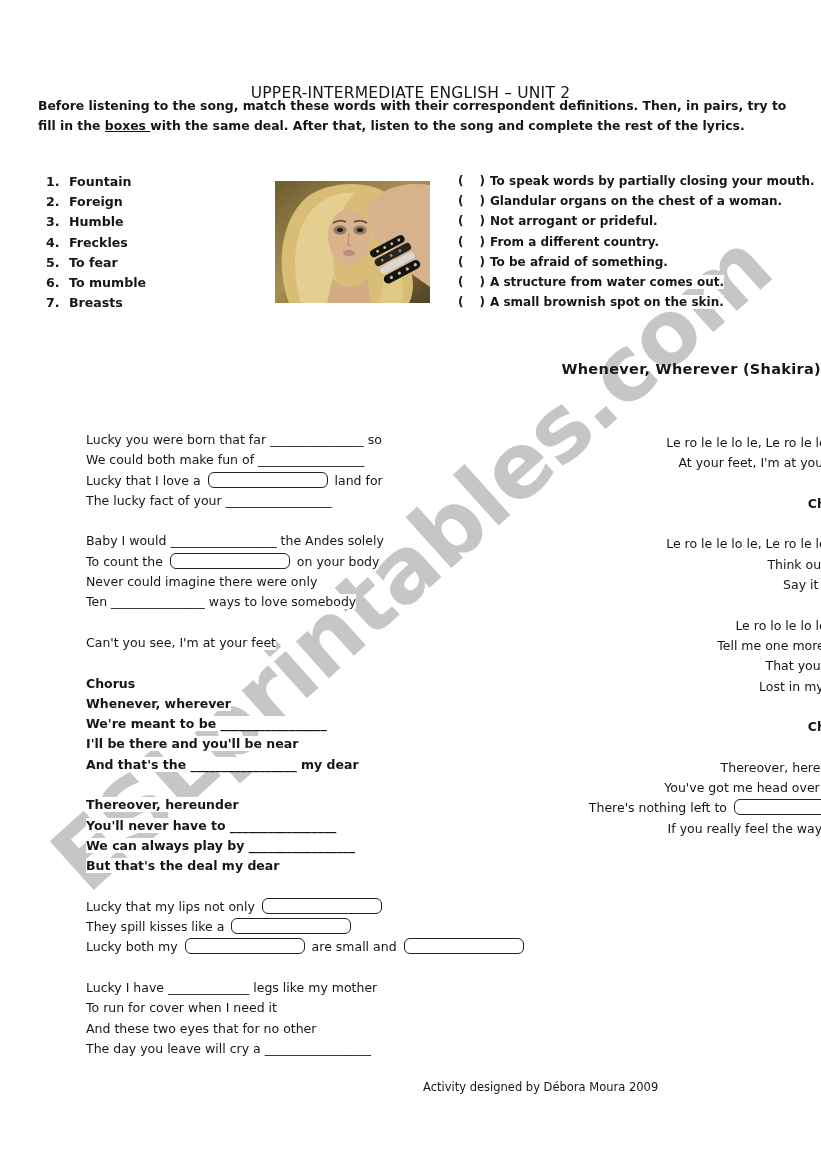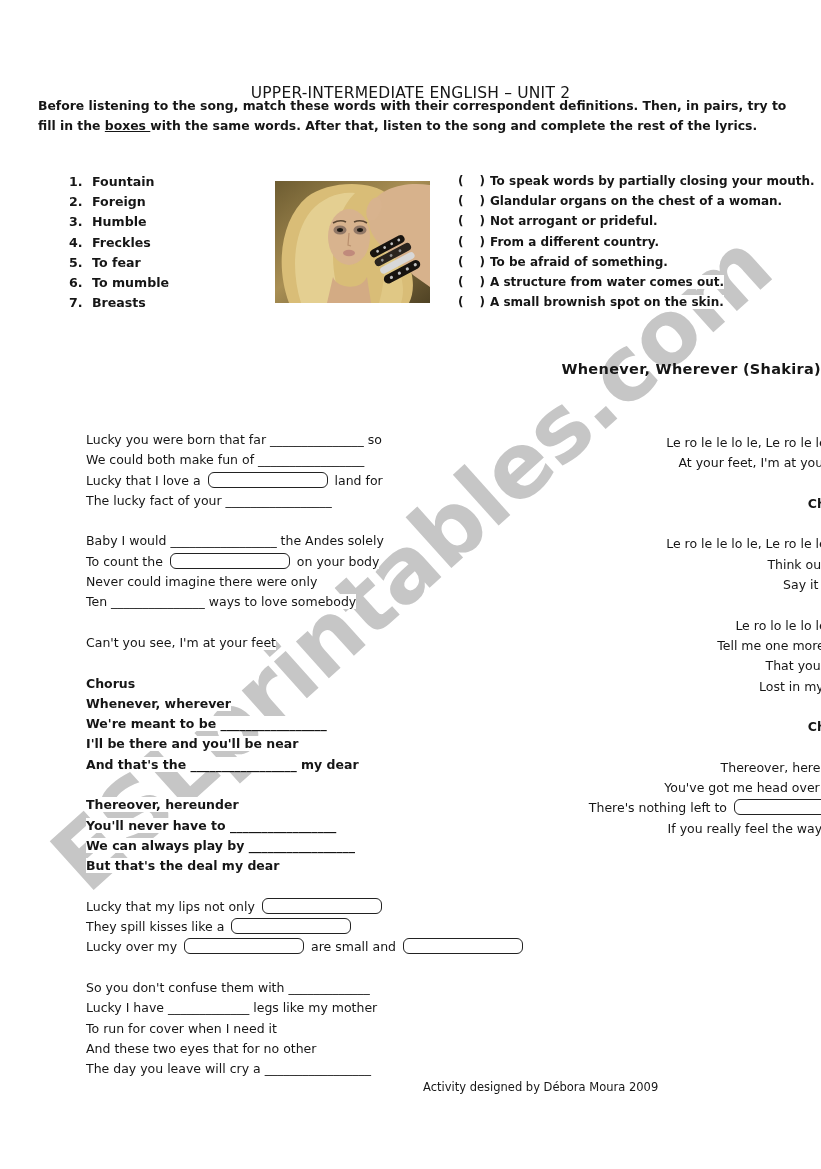--- a/index.html
+++ b/index.html
@@ -21,21 +21,21 @@
     position:absolute;top:49px;left:0;width:100%;text-align:center;
     font-size:15.5px;font-weight:normal;letter-spacing:.2px;margin-top:35px;
   }
   .instr{
     position:absolute;top:96px;left:38px;width:766px;
     font-size:12.4px;font-weight:bold;line-height:20px;
   }
   .instr .u{text-decoration:underline;}
   
   .wordlist{position:absolute;top:174px;left:46px;font-size:12.6px;font-weight:bold;}
-  .wrow{height:20.2px;white-space:nowrap;margin-left:23px;}
+  .wrow{height:20.2px;white-space:nowrap;}
   .wnum{display:inline-block;width:23px;}
   .photo{position:absolute;top:181px;left:275px;width:155px;height:122px;}
   .defs{position:absolute;top:174px;left:458px;font-size:12px;font-weight:bold;}
   .drow{height:20.2px;white-space:nowrap;}
   .slot{margin-right:5px;}
   .pgap{display:inline-block;width:16px;}
   
   .song-title{
     position:absolute;top:361px;left:0;width:100%;text-align:right;
     font-size:14.5px;font-weight:bold;letter-spacing:.3px;
@@ -56,21 +56,21 @@
 <body>
 
 <div class="page">
 
   <div class="wm" style="color: rgb(198, 198, 198);">ESLprintables.com</div>
 
   <div class="content">
 
     <div class="title">UPPER-INTERMEDIATE ENGLISH – UNIT 2</div>
 
-    <div class="instr"><span>Before listening to the song, match these words with their correspondent definitions. Then, in pairs, try to fill in the </span><span class="u">boxes </span><span>with the same words. After that, listen to the song and complete the rest of the lyrics.</span></div>
+    <div class="instr"><span>Before listening to the song, match these words with their correspondent definitions. Then, in pairs, try to fill in the </span><span class="u">boxes </span><span>with the same deal. After that, listen to the song and complete the rest of the lyrics.</span></div>
 
     <div class="wordlist">
         <div class="wrow"><span class="wnum band">1.</span><span class="band">Fountain</span></div>
         <div class="wrow"><span class="wnum band">2.</span><span class="band">Foreign</span></div>
         <div class="wrow"><span class="wnum band">3.</span><span class="band">Humble</span></div>
         <div class="wrow"><span class="wnum band">4.</span><span class="band">Freckles</span></div>
         <div class="wrow"><span class="wnum band">5.</span><span class="band">To fear</span></div>
         <div class="wrow"><span class="wnum band">6.</span><span class="band">To mumble</span></div>
         <div class="wrow"><span class="wnum band">7.</span><span class="band">Breasts</span></div>
       </div>
@@ -157,24 +157,23 @@
         </div>
         <div class="stanza b">
           <div class="line"><span class="band"><span>Thereover, hereunder</span></span></div>
           <div class="line"><span class="band"><span>You'll never have to _________________</span></span></div>
           <div class="line"><span class="band"><span>We can always play by _________________</span></span></div>
           <div class="line"><span class="band"><span>But that's the deal my dear</span></span></div>
         </div>
         <div class="stanza">
           <div class="line"><span class="band"><span>Lucky that my lips not only </span><span class="field"></span></span></div>
           <div class="line"><span class="band"><span>They spill kisses like a </span><span class="field"></span></span></div>
-          <div class="line"><span class="band"><span>Lucky over my </span><span class="field"></span><span> are small and </span><span class="field"></span></span></div>
-        </div>
-        <div class="stanza">
-          <div class="line"><span class="band"><span>So you don't confuse them with _____________</span></span></div>
+          <div class="line"><span class="band"><span>Lucky both my </span><span class="field"></span><span> are small and </span><span class="field"></span></span></div>
+        </div>
+        <div class="stanza">
           <div class="line"><span class="band"><span>Lucky I have _____________ legs like my mother</span></span></div>
           <div class="line"><span class="band"><span>To run for cover when I need it</span></span></div>
           <div class="line"><span class="band"><span>And these two eyes that for no other</span></span></div>
           <div class="line"><span class="band"><span>The day you leave will cry a _________________</span></span></div>
         </div>
       </div>
     <div class="col col-right">
         <div class="stanza">
           <div class="line"><span class="band"><span>Le ro le le lo le, Le ro le le lo le</span></span></div>
           <div class="line"><span class="band"><span>At your feet, I'm at your feet</span></span></div>

